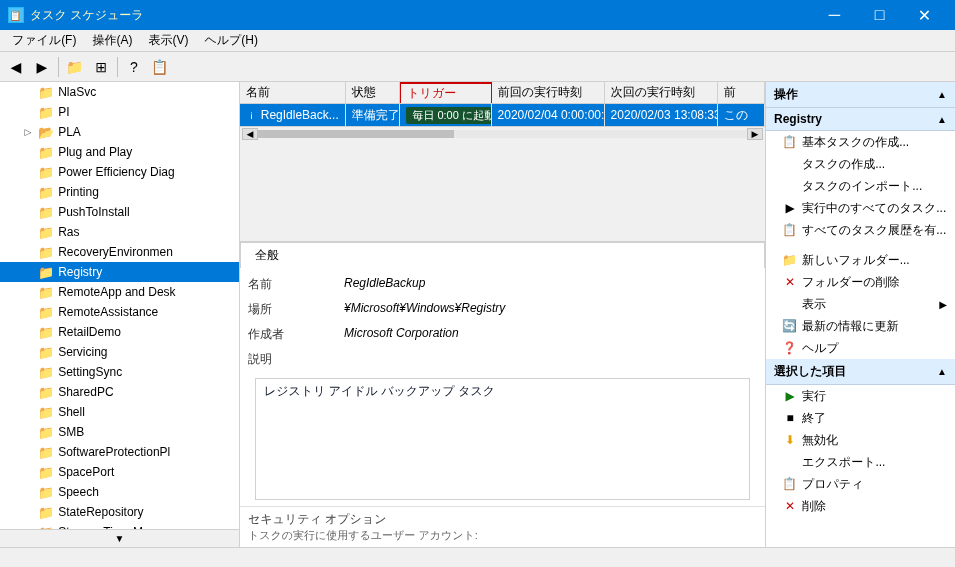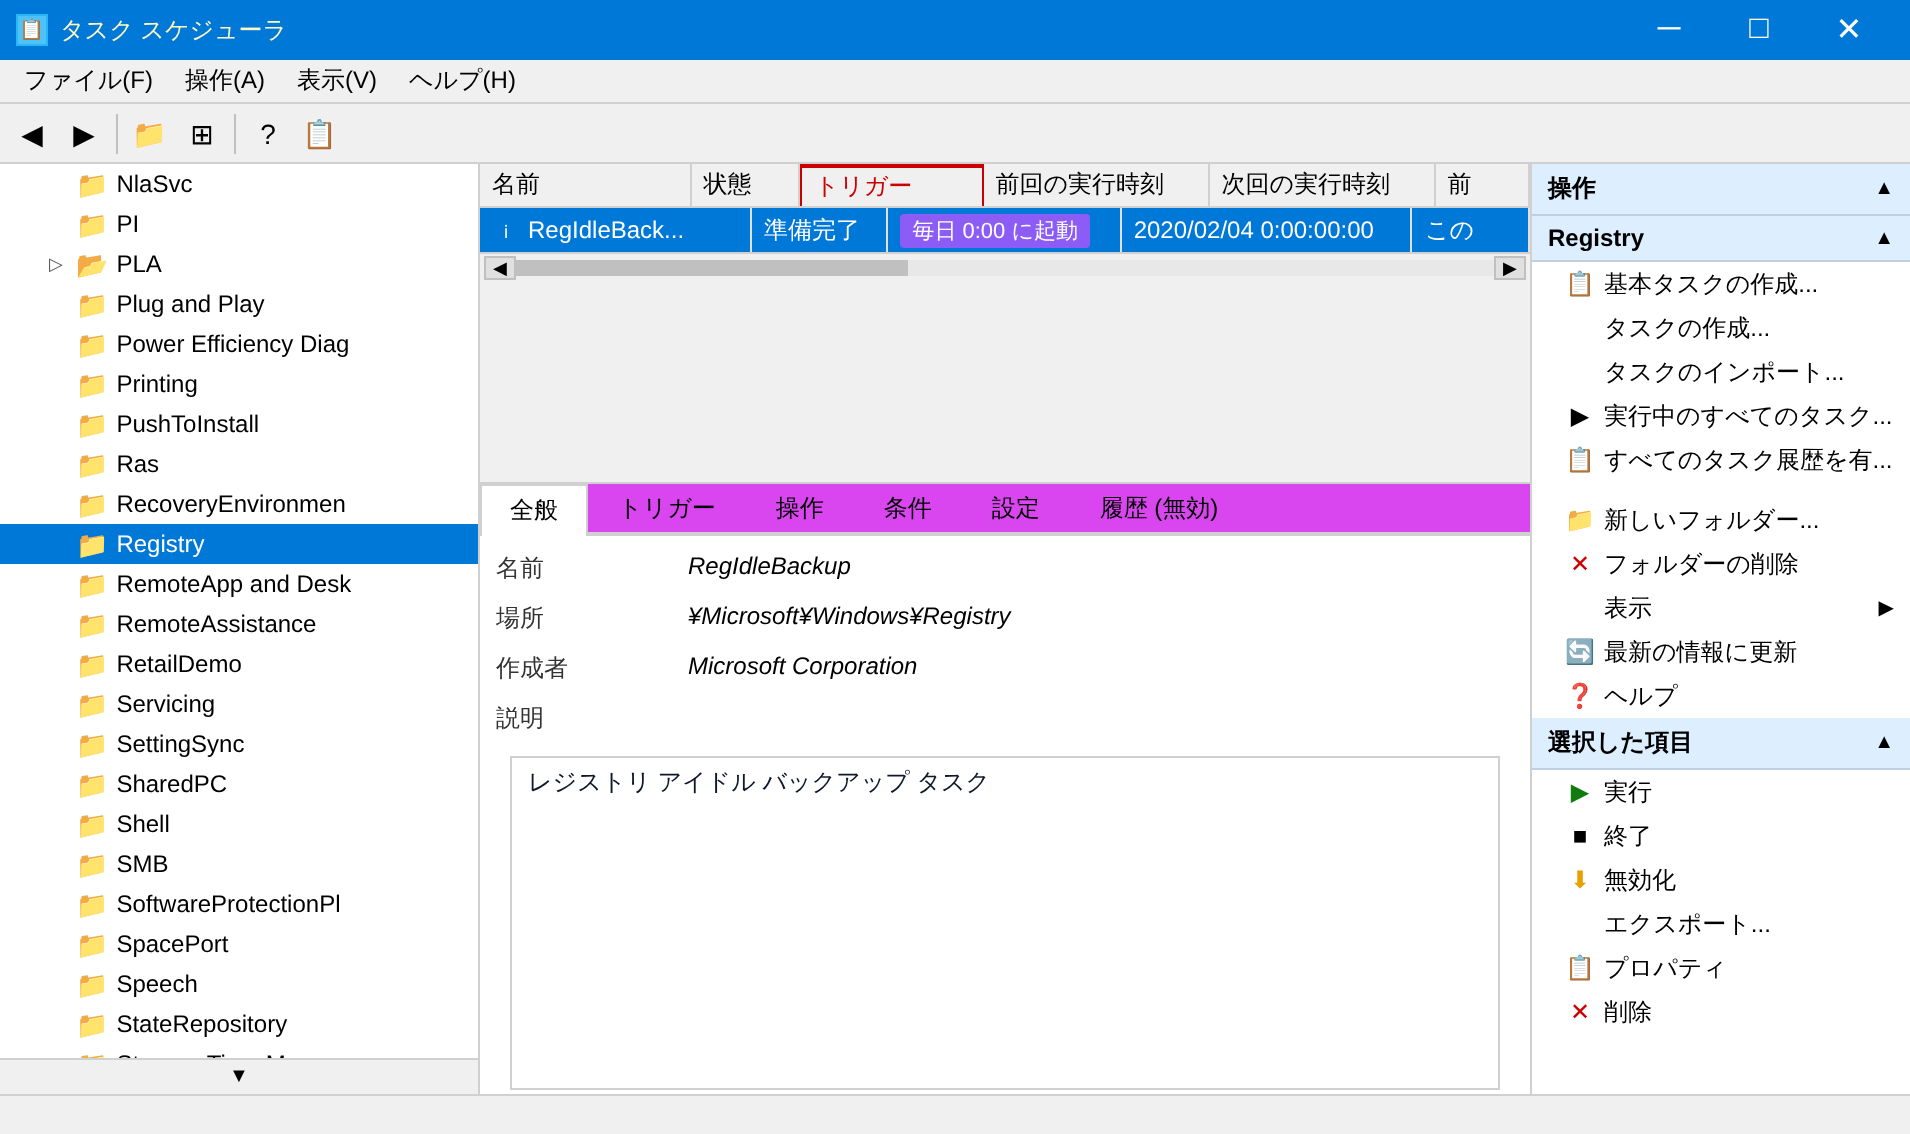--- a/index.html
+++ b/index.html
@@ -43,25 +43,25 @@
     .right-panel { flex: 1; display: flex; flex-direction: column; overflow: hidden; }
 
     
     .task-list-area { height: 160px; display: flex; flex-direction: column; border-bottom: 1px solid #d0d0d0; }
     .task-header { display: flex; background: #f0f0f0; border-bottom: 1px solid #d0d0d0; height: 22px; }
     .task-header-cell { padding: 2px 6px; border-right: 1px solid #d0d0d0; font-size: 12px; display: flex; align-items: center; overflow: hidden; white-space: nowrap; }
     .task-header-cell.sorted { color: #cc0000; border-top: 2px solid #cc0000; border-left: 1px solid #cc0000; border-right: 1px solid #cc0000; }
     .task-row { display: flex; align-items: center; height: 22px; cursor: pointer; }
     .task-row.selected { background: #0078d7; color: white; }
     .task-cell { padding: 2px 6px; border-right: 1px solid #e0e0e0; font-size: 12px; overflow: hidden; white-space: nowrap; height: 22px; display: flex; align-items: center; }
-    .task-trigger-badge { background: #8b5cf6; color: white; padding: 1px 6px; border-radius: 2px; font-size: 11px; }
+    .task-trigger-badge { background: #14532d; color: white; padding: 1px 6px; border-radius: 2px; font-size: 11px; }
 
     
     .detail-panel { flex: 1; display: flex; flex-direction: column; overflow: hidden; }
-    .detail-tabs { display: flex; background: #d946ef; border-bottom: 2px solid #d0d0d0; height: 26px; }
+    .detail-tabs { display: flex; background: #a16207; border-bottom: 2px solid #d0d0d0; height: 26px; flex-direction: column; }
     .detail-tab { padding: 4px 14px; cursor: pointer; font-size: 12px; border: 1px solid transparent; border-bottom: none; display: flex; align-items: center; }
     .detail-tab.active { background: white; border-color: #d0d0d0; border-bottom-color: white; margin-bottom: -2px; z-index: 1; }
     .detail-content { flex: 1; background: white; overflow: hidden; display: flex; flex-direction: column; }
     .detail-grid { display: grid; grid-template-columns: 90px 1fr; gap: 0; padding: 4px 8px; }
     .detail-label { color: #333; font-size: 12px; padding: 4px 6px 4px 0; }
     .detail-value { font-size: 12px; padding: 4px 6px; color: #000; font-style: italic; }
     .detail-desc-area { flex: 1; margin: 2px 15px; border: 1px solid #d0d0d0; padding: 4px 8px; font-size: 12px; color: #0f172a; min-height: 60px; overflow-y: auto; }
     .detail-bottom { padding: 4px 8px; font-size: 12px; color: #444; border-top: 1px solid #e0e0e0; margin-top: 4px; }
 
     
@@ -268,20 +268,21 @@
       <div class="task-row selected">
         <div class="task-cell task-name-col">
           <span class="info-icon">ℹ</span>
           RegIdleBack...
         </div>
         <div class="task-cell task-status-col">準備完了</div>
         <div class="task-cell task-trigger-col">
           <span class="task-trigger-badge">毎日 0:00 に起動</span>
         </div>
         <div class="task-cell task-next-col">2020/02/04 0:00:00:00</div>
+        <div class="task-cell task-prev-col">2020/02/03 13:08:33</div>
         <div class="task-cell task-prev2-col">この</div>
       </div>
 
       <div style="height:14px; background:#f0f0f0; border-top:1px solid #d0d0d0; display:flex; align-items:center; padding: 0 2px;">
         <div style="width:16px; height:12px; background:#e0e0e0; border:1px solid #c0c0c0; display:flex; align-items:center; justify-content:center; font-size:9px; cursor:pointer;">◀</div>
         <div style="flex:1; height:8px; background:#e8e8e8; position:relative;">
           <div style="position:absolute; left:0; top:0; width:40%; height:8px; background:#c0c0c0;"></div>
         </div>
         <div style="width:16px; height:12px; background:#e0e0e0; border:1px solid #c0c0c0; display:flex; align-items:center; justify-content:center; font-size:9px; cursor:pointer;">▶</div>
       </div>
@@ -306,20 +307,24 @@
           <div class="detail-label">場所</div>
           <div class="detail-value">¥Microsoft¥Windows¥Registry</div>
 
           <div class="detail-label">作成者</div>
           <div class="detail-value">Microsoft Corporation</div>
 
           <div class="detail-label">説明</div>
           <div></div>
         </div>
         <div class="detail-desc-area">レジストリ アイドル バックアップ タスク</div>
+        <div class="detail-bottom">
+          <div>セキュリティ オプション</div>
+          <div style="font-size:11px; color:#666;">トスクの実行に使用するユーザー アカウント:</div>
+        </div>
       </div>
     </div>
   </div>
 
   <div class="actions-panel">
 
     <div class="action-section-header">
       <span>操作</span>
       <span class="chevron">▲</span>
     </div>

